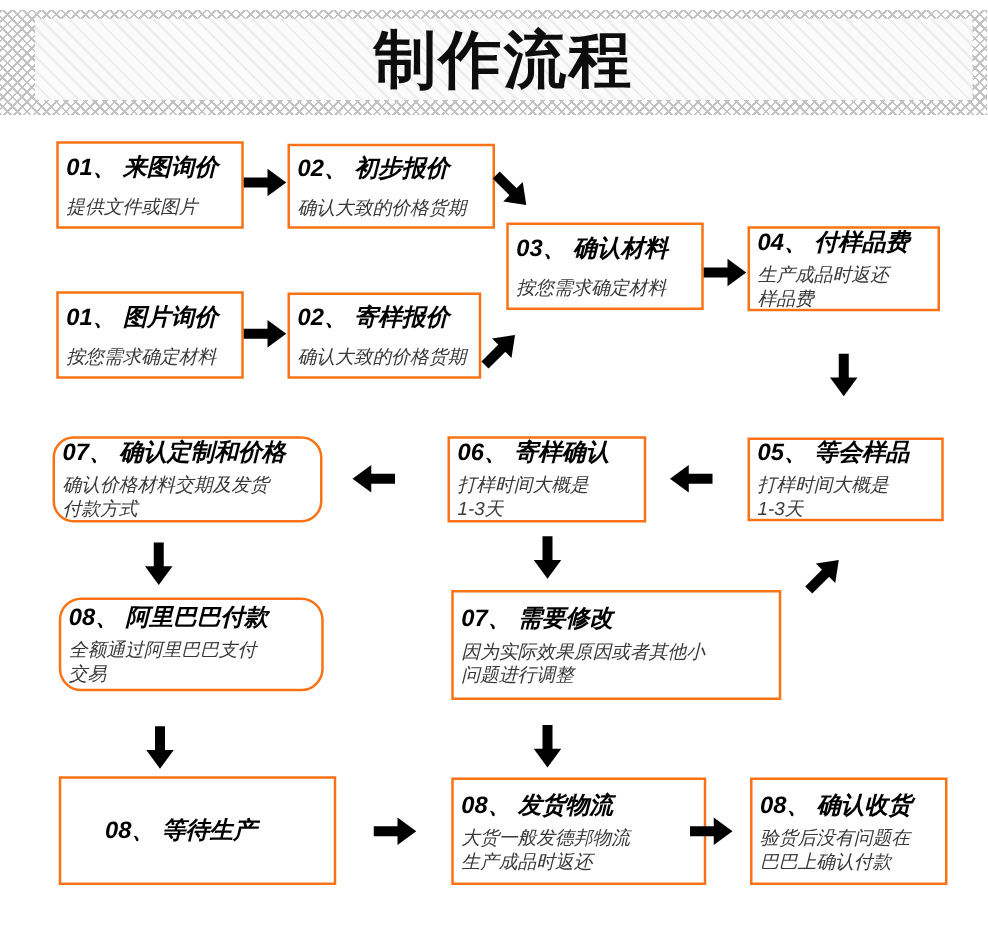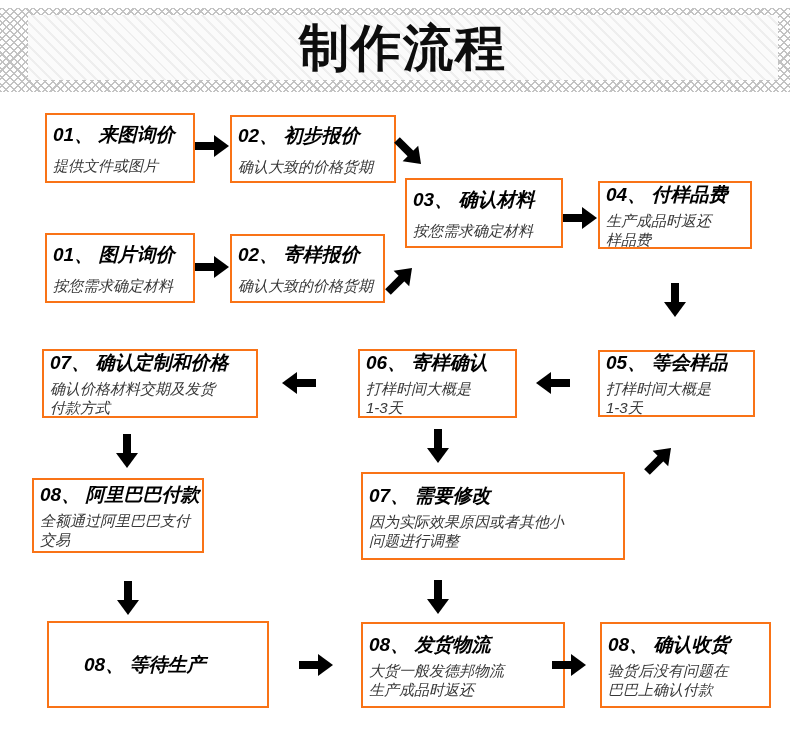--- a/index.html
+++ b/index.html
@@ -35,28 +35,28 @@
   .box .t { font-weight: 700; font-size: 19px; line-height: 25px; color: #000000; white-space: nowrap; }
   .box .d { font-size: 15px; line-height: 19px; color: #383838; white-space: pre-line; margin-top: 4px; }
   .box .d.g { margin-top: 9px; }
 
   .b0  { left: 45px;  top: 113px; width: 150px; height: 70px; }
   .b1  { left: 230px; top: 115px; width: 166px; height: 68px; }
   .b2  { left: 405px; top: 178px; width: 158px; height: 70px; }
   .b3  { left: 598px; top: 181px; width: 154px; height: 68px; }
   .b4  { left: 45px;  top: 233px; width: 150px; height: 70px; }
   .b5  { left: 230px; top: 234px; width: 155px; height: 69px; }
-  .b6  { left: 42px;  top: 349px; width: 216px; height: 69px; }
+  .b6  { left: 42px;  top: 349px; width: 216px; height: 69px; border-radius: 17px; }
   .b7  { left: 358px; top: 349px; width: 159px; height: 69px; }
   .b8  { left: 598px; top: 350px; width: 157px; height: 67px; }
-  .b9  { left: 32px;  top: 478px; width: 172px; height: 75px; }
+  .b9  { left: 47px;  top: 478px; width: 212px; height: 75px; border-radius: 18px; }
   .b10 { left: 361px; top: 472px; width: 264px; height: 88px; }
   .b11 { left: 47px;  top: 621px; width: 222px; height: 87px; padding-left: 35px; }
   .b12 { left: 361px; top: 622px; width: 204px; height: 86px; }
-  .b13 { left: 600px; top: 622px; width: 171px; height: 86px; }
+  .b13 { left: 600px; top: 622px; width: 158px; height: 86px; }
 
   
   .arrow { position: absolute; width: 34px; height: 22px; }
   .arrow .shaft { position: absolute; left: 0; top: 7px; width: 20px; height: 8px; background: #000000; }
   .arrow .head  { position: absolute; left: 19px; top: 0; width: 0; height: 0;
                   border-left: 15px solid #000000; border-top: 11px solid transparent; border-bottom: 11px solid transparent; }
   .dir-left { transform: rotate(180deg); }
   .dir-down { transform: rotate(90deg); }
   .dir-dr   { transform: rotate(45deg); }
   .dir-ur   { transform: rotate(-45deg); }

